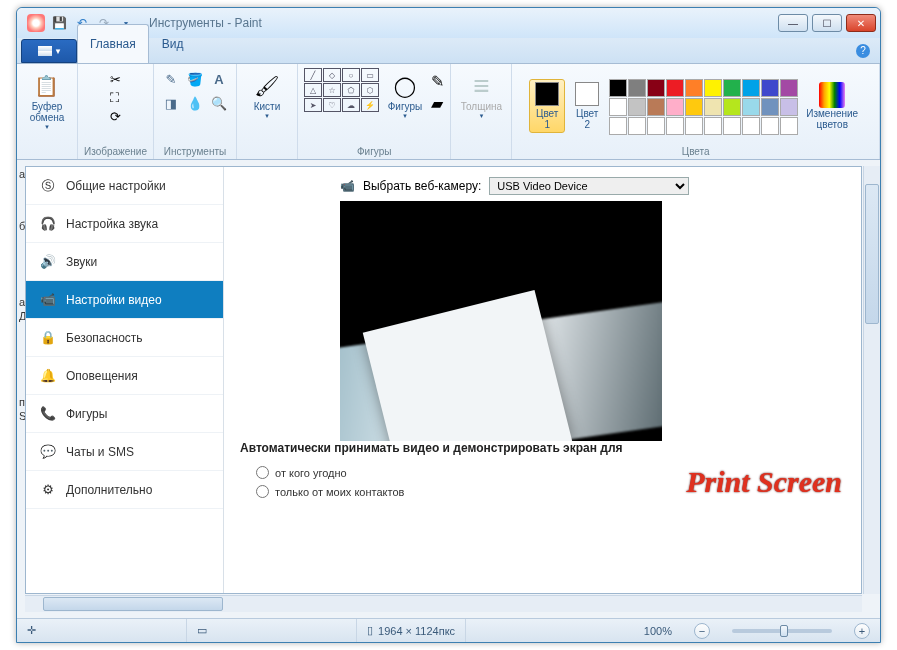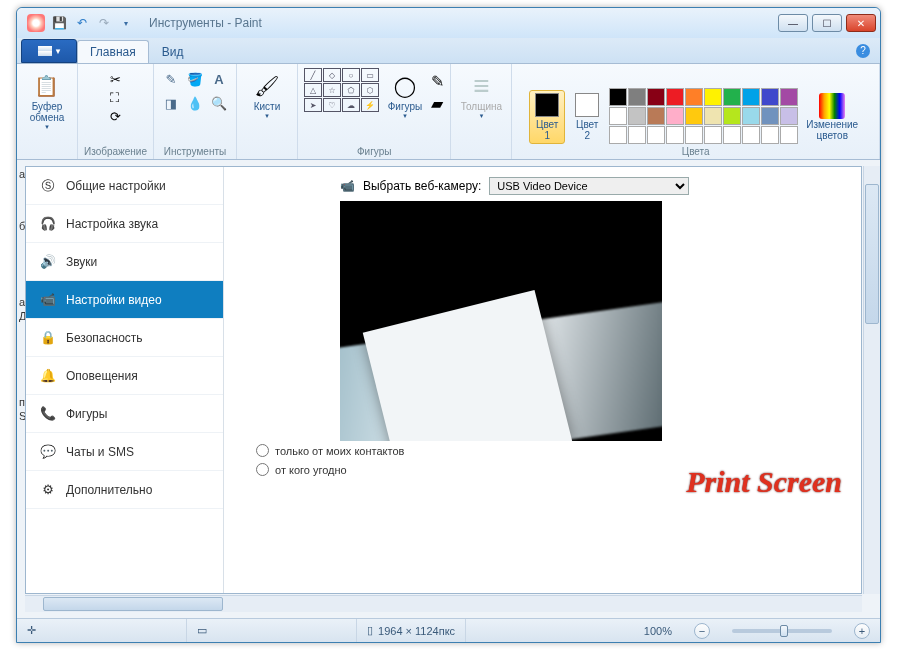--- a/index.html
+++ b/index.html
@@ -15,21 +15,21 @@
 .title-text { margin-left: 14px; color: #59768f; font-size: 12px; }
 .win-controls { margin-left: auto; display: flex; gap: 4px; }
 .win-btn { width: 30px; height: 18px; border: 1px solid #6d8ba6; border-radius: 3px; background: linear-gradient(#f4f8fc,#cfe0f0); display: flex; align-items: center; justify-content: center; font-size: 10px; color: #334; }
 .win-btn.close { background: linear-gradient(#f08b7a,#d9442b); color: #fff; border-color: #8e2c1a; }
 
 
 .ribbon-tabs { height: 26px; background: linear-gradient(#dceaf7,#cde1f4); display: flex; align-items: flex-end; padding-left: 4px; border-bottom: 1px solid #a6bcd4; }
 .file-tab { width: 56px; height: 24px; background: linear-gradient(#2a6bc2,#1e59aa); border: 1px solid #14427f; border-radius: 3px 3px 0 0; display: flex; align-items: center; justify-content: center; gap: 4px; }
 .file-tab .bars { width: 14px; height: 10px; background: linear-gradient(#fff,#cde 50%,#fff 50%,#cde); }
 .file-tab .arrow { color: #fff; font-size: 9px; }
-.tab { padding: 4px 12px; font-size: 12px; color: #2a5a8e; border: 1px solid transparent; border-bottom: none; border-radius: 3px 3px 0 0; }
+.tab { padding: 12px 12px; font-size: 12px; color: #2a5a8e; border: 1px solid transparent; border-bottom: none; border-radius: 3px 3px 0 0; }
 .tab.active { background: #f5f9fd; border-color: #a6bcd4; color: #2a5a8e; }
 .help-icon { margin-left: auto; margin-right: 10px; width: 14px; height: 14px; border-radius: 50%; background: #3a8de0; color: #fff; font-size: 10px; display: flex; align-items: center; justify-content: center; align-self: center; }
 
 
 .ribbon { height: 96px; background: linear-gradient(#f6fafe,#e7f0f9); border-bottom: 1px solid #a6bcd4; display: flex; }
 .group { border-right: 1px solid #cfdceb; padding: 4px 6px 2px; display: flex; flex-direction: column; align-items: center; }
 .group-body { flex: 1; display: flex; gap: 4px; align-items: flex-start; }
 .group-label { font-size: 10px; color: #6a808f; margin-top: 2px; }
 .big-btn { width: 48px; display: flex; flex-direction: column; align-items: center; padding: 2px; border: 1px solid transparent; border-radius: 3px; }
 .big-btn.active { background: linear-gradient(#fff0c2,#ffd768); border-color: #e0b43a; }
@@ -198,21 +198,21 @@
         <div class="big-btn">
           <div class="ico" style="font-size:28px;color:#bcc">≡</div>
           <div class="lbl" style="color:#aaa">Толщина</div>
           <div class="dd">▾</div>
         </div>
       </div>
       <div class="group-label">&nbsp;</div>
     </div>
 
     <div class="group" style="flex:1">
-      <div class="group-body" style="align-items:flex-end">
+      <div class="group-body" style="align-items:center">
         <div class="big-btn color-btn active">
           <div class="sw" style="background:#000"></div>
           <div class="lbl">Цвет 1</div>
         </div>
         <div class="big-btn color-btn">
           <div class="sw" style="background:#fff"></div>
           <div class="lbl">Цвет 2</div>
         </div>
         <div class="palette" id="palette">
             <div style="background: rgb(0, 0, 0);"></div>
@@ -309,27 +309,28 @@
             <span>📹</span>
             <span>Выбрать веб-камеру:</span>
             <select>
               <option>USB Video Device</option>
             </select>
           </div>
           <div class="preview">
             <div class="blur"></div>
             <div class="sheet"></div>
           </div>
+          <div class="sect-h">Автоматически принимать видео и демонстрировать экран для</div>
+          <label class="radio-row">
+            <input type="radio" name="r" style="">
+              <span>от кого угодно</span>
+          </label>
           <label class="radio-row">
             <input type="radio" name="r" style="">
               <span>только от моих контактов</span>
-          </label>
-          <label class="radio-row">
-            <input type="radio" name="r" style="">
-              <span>от кого угодно</span>
           </label>
         </div>
       </div>
     </div>
 
     <div class="overlay-text">Print Screen</div>
 
     <div class="vscroll">
         <div class="thumb"></div>
       </div>

